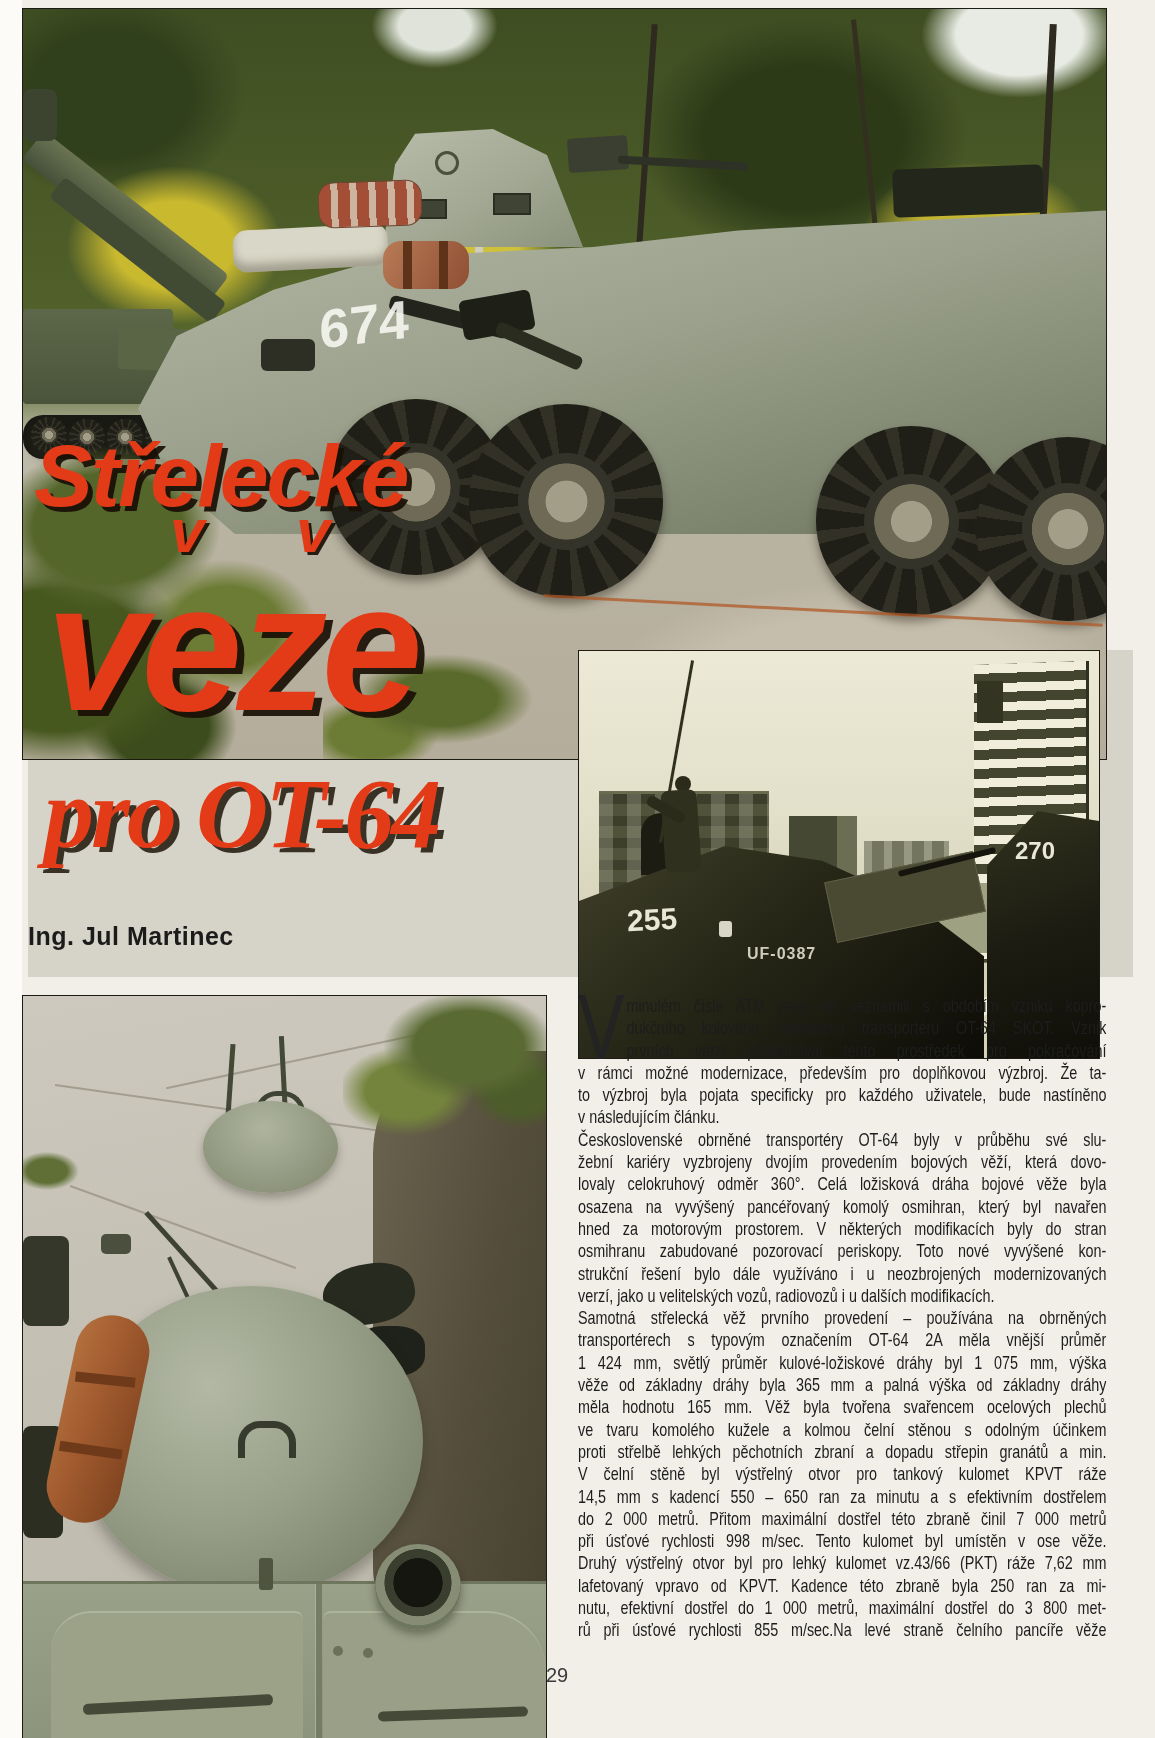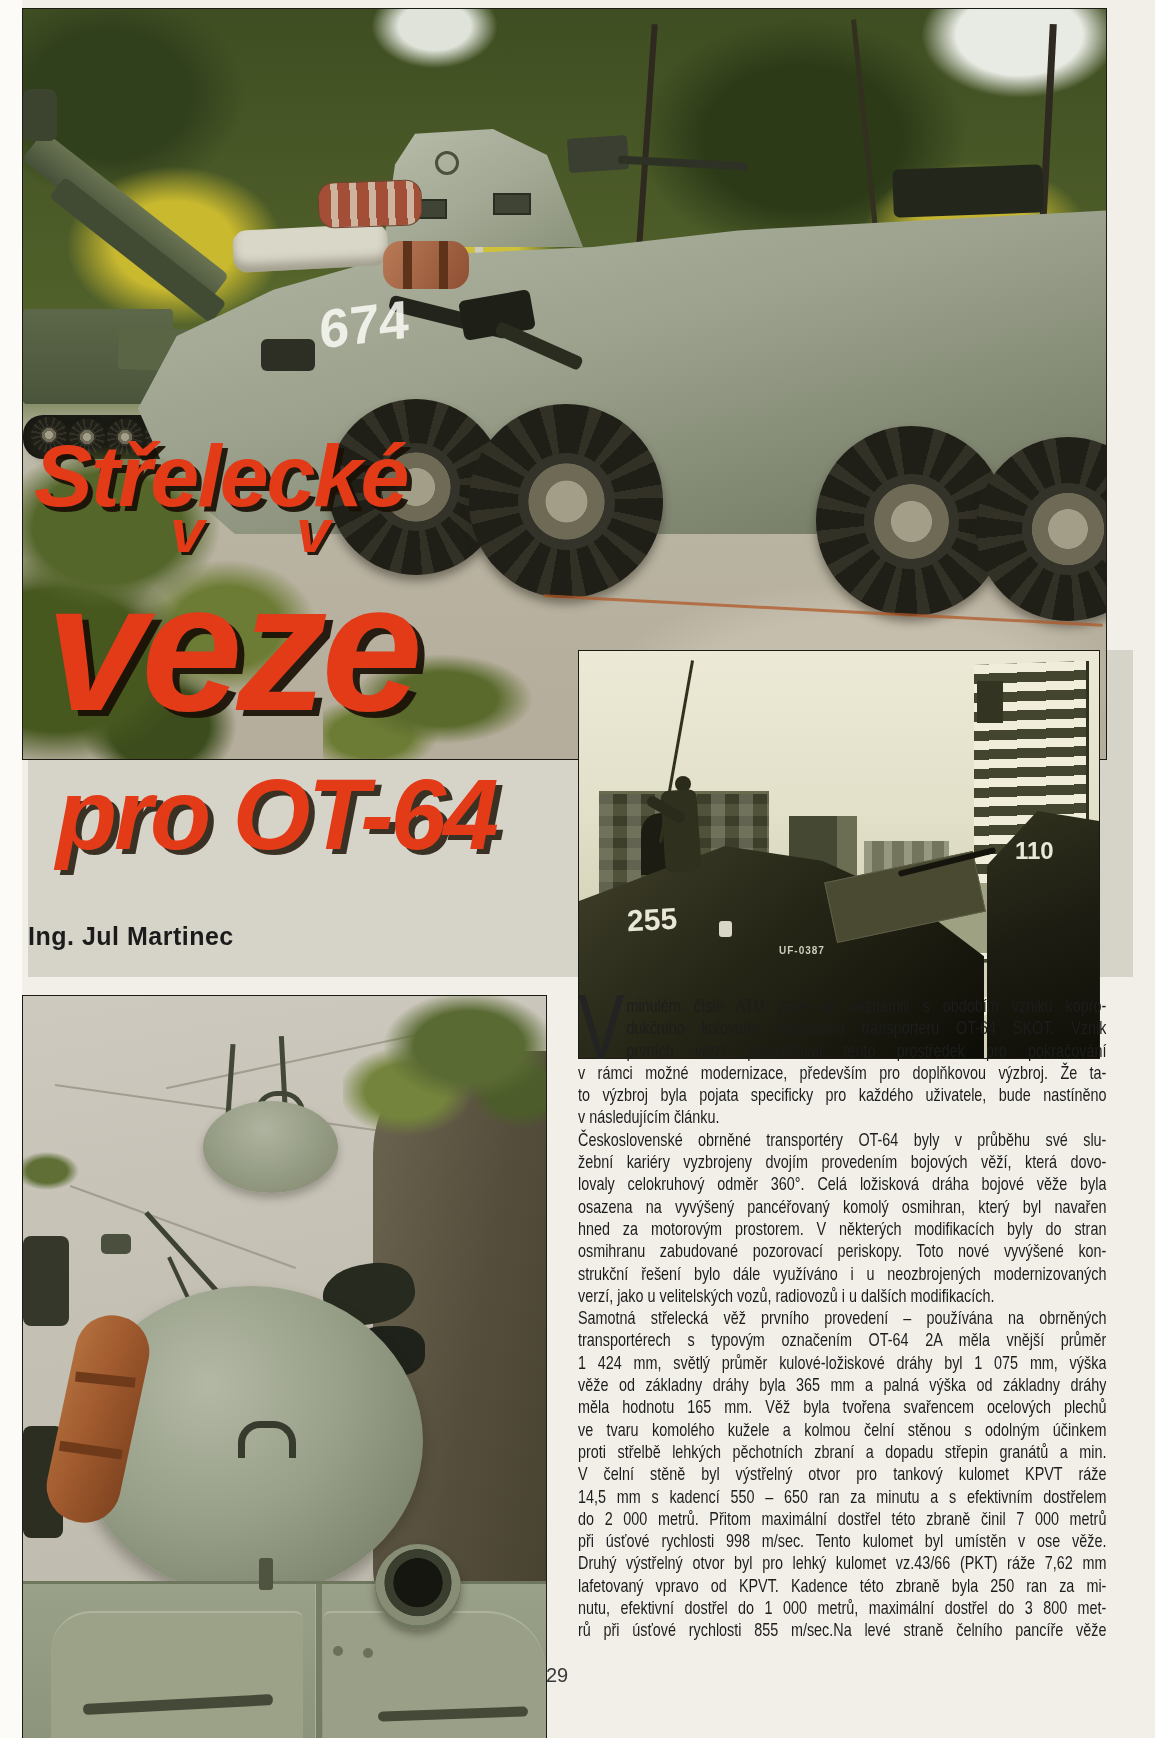--- a/index.html
+++ b/index.html
@@ -129,21 +129,21 @@
       radial-gradient(120px 60px at 50% 50%, #5a6a2c 0 45%, rgba(90,106,44,0) 75%),
       radial-gradient(90px 50px at 20% 80%, #6d7c35 0 45%, rgba(109,124,53,0) 75%);"></div>
     <div class="abs" style="left:600px;top:560px;width:483px;height:190px;z-index:4;background:
       radial-gradient(300px 120px at 50% 60%, #c6beac 0 55%, rgba(198,190,172,0) 85%);"></div>
   </div>
 
   <div class="red-title" style="left:34px;top:432px;font-size:88px;letter-spacing:-2px;text-shadow:5px 5px 0 rgba(25,15,5,.92);">Střelecké</div>
   <div class="red-title" style="left:170px;top:500px;font-size:62px;text-shadow:3px 3px 0 rgba(25,15,5,.92);">v</div>
   <div class="red-title" style="left:296px;top:500px;font-size:62px;text-shadow:3px 3px 0 rgba(25,15,5,.92);">v</div>
   <div class="red-title" style="left:46px;top:556px;font-size:182px;letter-spacing:-6px;text-shadow:7px 6px 0 rgba(25,15,5,.92);">veze</div>
-  <div class="red-title" style="left:56px;top:764px;font-size:100px;letter-spacing:-3px;text-shadow:6px 5px 0 rgba(30,20,8,.85);">pro OT-64</div>
+  <div class="red-title" style="left:44px;top:764px;font-size:100px;letter-spacing:-3px;text-shadow:6px 5px 0 rgba(30,20,8,.85);font-family:Liberation Serif, serif;">pro OT-64</div>
 
   <div class="abs" style="left:28px;top:922px;font-size:25px;font-weight:bold;color:#1b1b1b;z-index:5;letter-spacing:.5px;">Ing. Jul Martinec</div>
 
   <div class="photo" style="left:578px;top:650px;width:520px;height:407px;z-index:10;
               background:linear-gradient(180deg,#ecead6 0%,#e2e0c9 40%,#d8d5bc 62%,#cfccb2 100%);">
     <div class="abs" style="left:20px;top:140px;width:170px;height:120px;background:#50523a;border-top:3px solid #6a6c50;
          background-image:repeating-linear-gradient(90deg, rgba(230,228,210,.22) 0 14px, rgba(0,0,0,0) 14px 28px),repeating-linear-gradient(180deg, rgba(20,20,10,.32) 0 10px, rgba(0,0,0,0) 10px 22px);"></div>
     <div class="abs" style="left:62px;top:162px;width:40px;height:62px;background:#1c1c12;border-radius:20px 20px 0 0;"></div>
     <div class="abs" style="left:150px;top:252px;width:230px;height:58px;background:#dcd9c2;border-top:3px solid #8a8c6e;
          background-image:repeating-linear-gradient(90deg,#5a5c44 0 6px, rgba(0,0,0,0) 6px 18px);"></div>
@@ -168,27 +168,27 @@
       <div class="abs" style="left:14px;top:14px;width:36px;height:82px;background:#30301f;border-radius:8px;transform:rotate(-4deg);"></div>
       <div class="abs" style="left:-4px;top:28px;width:42px;height:11px;background:#2b2b1c;border-radius:5px;transform:rotate(30deg);"></div>
     </div>
 
     <div class="abs" style="left:0;top:195px;width:405px;height:212px;z-index:3;
          clip-path:polygon(0 26%,36% 0,60% 7%,82% 26%,100% 52%,100% 100%,0 100%);
          background:linear-gradient(140deg,#3f3f2a 0%,#262617 45%,#0d0d07 100%);"></div>
     <div class="abs" style="left:250px;top:215px;width:150px;height:60px;background:#4a4a33;transform:rotate(-12deg);z-index:4;border:1px solid #60604a;"></div>
     <div class="bw-num" style="left:48px;top:252px;font-size:30px;transform:rotate(-3deg);">255</div>
     <div class="abs" style="left:140px;top:270px;width:13px;height:16px;background:#d8d6c6;border-radius:3px;z-index:5;"></div>
-    <div class="bw-num" style="left:168px;top:294px;font-size:10px;letter-spacing:1px;color:#cfcdbb;margin-left:32px;">UF-0387</div>
+    <div class="bw-num" style="left:168px;top:294px;font-size:16px;letter-spacing:1px;color:#cfcdbb;">UF-0387</div>
 
     <div class="abs" style="left:408px;top:160px;width:112px;height:247px;z-index:3;
          clip-path:polygon(0 22%,45% 0,100% 4%,100% 100%,0 100%);
          background:linear-gradient(160deg,#32321f 0%,#1c1c12 50%,#0f0f08 100%);"></div>
     <div class="abs" style="left:318px;top:208px;width:100px;height:6px;background:#15150d;transform:rotate(-14deg);z-index:4;border-radius:3px;"></div>
-    <div class="bw-num" style="left:436px;top:186px;font-size:24px;">110</div>
+    <div class="bw-num" style="left:436px;top:186px;font-size:24px;">270</div>
   </div>
 
   <div class="photo" style="left:22px;top:995px;width:523px;height:743px;z-index:8;border-bottom:none;
               background:linear-gradient(170deg,#cdc9be 0%,#c4c0b4 40%,#bdb9ac 100%);">
     <div class="seam" style="left:30px;top:118px;width:430px;height:2px;transform:rotate(8deg);"></div>
     <div class="seam" style="left:140px;top:60px;width:300px;height:2px;transform:rotate(-12deg);"></div>
     <div class="seam" style="left:40px;top:230px;width:240px;height:2px;transform:rotate(20deg);"></div>
 
     <div class="abs" style="left:350px;top:55px;width:175px;height:575px;
          border-radius:50% 0 0 30% / 18% 0 0 10%;

